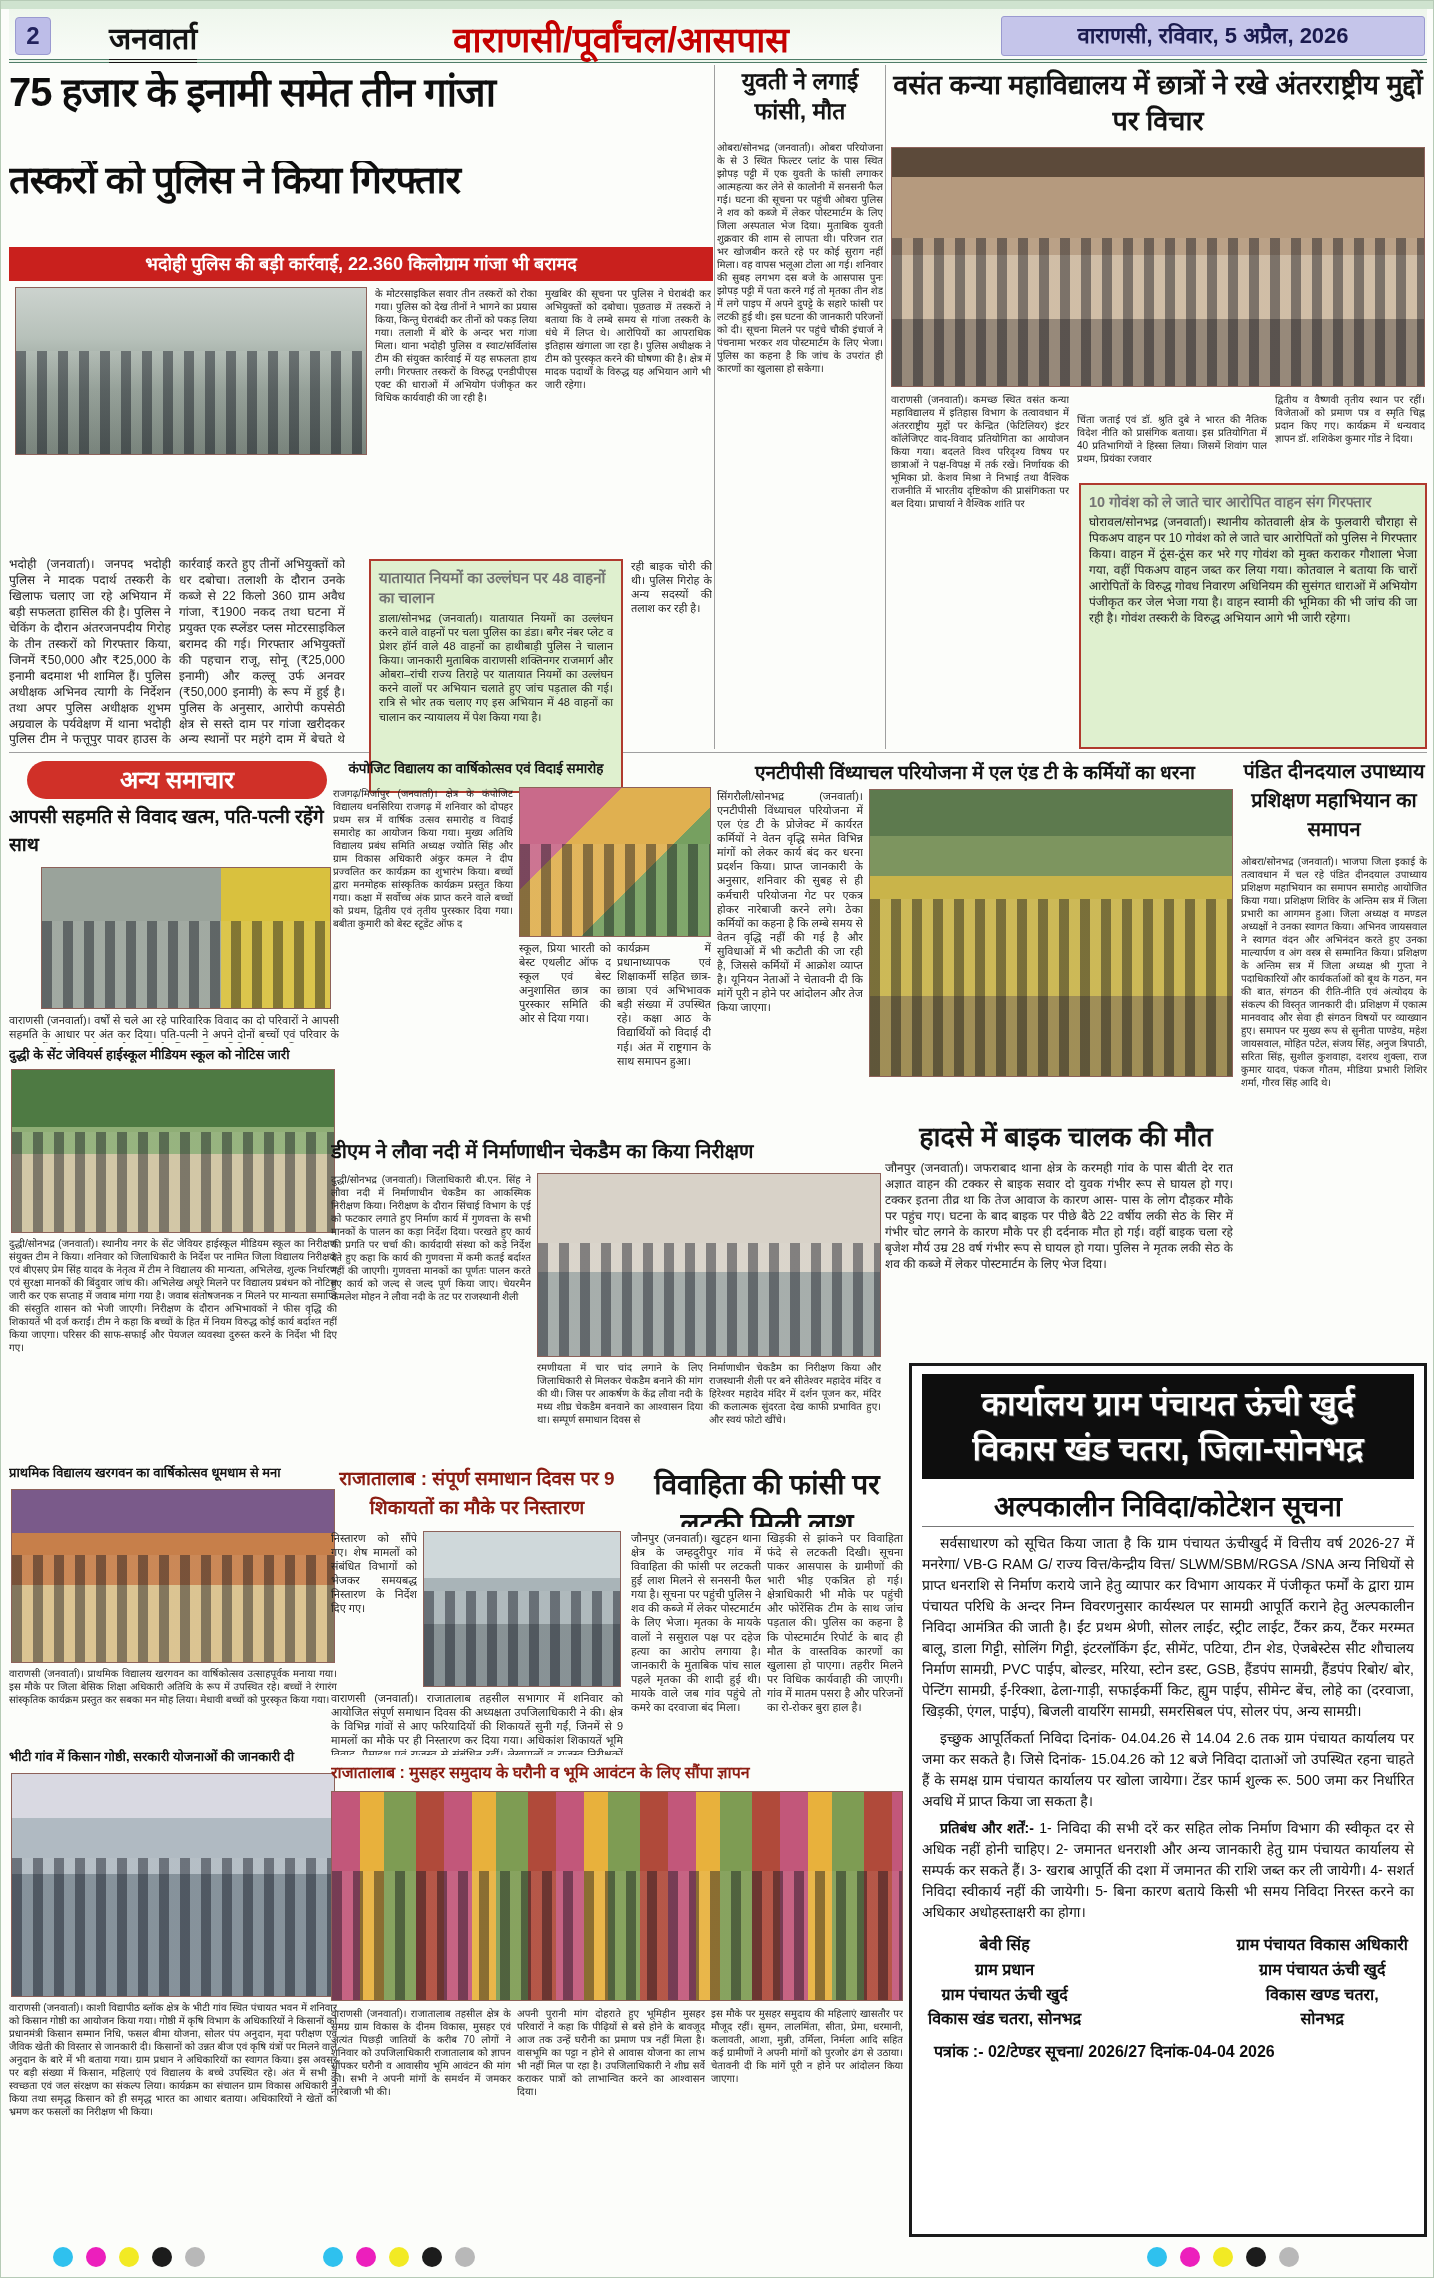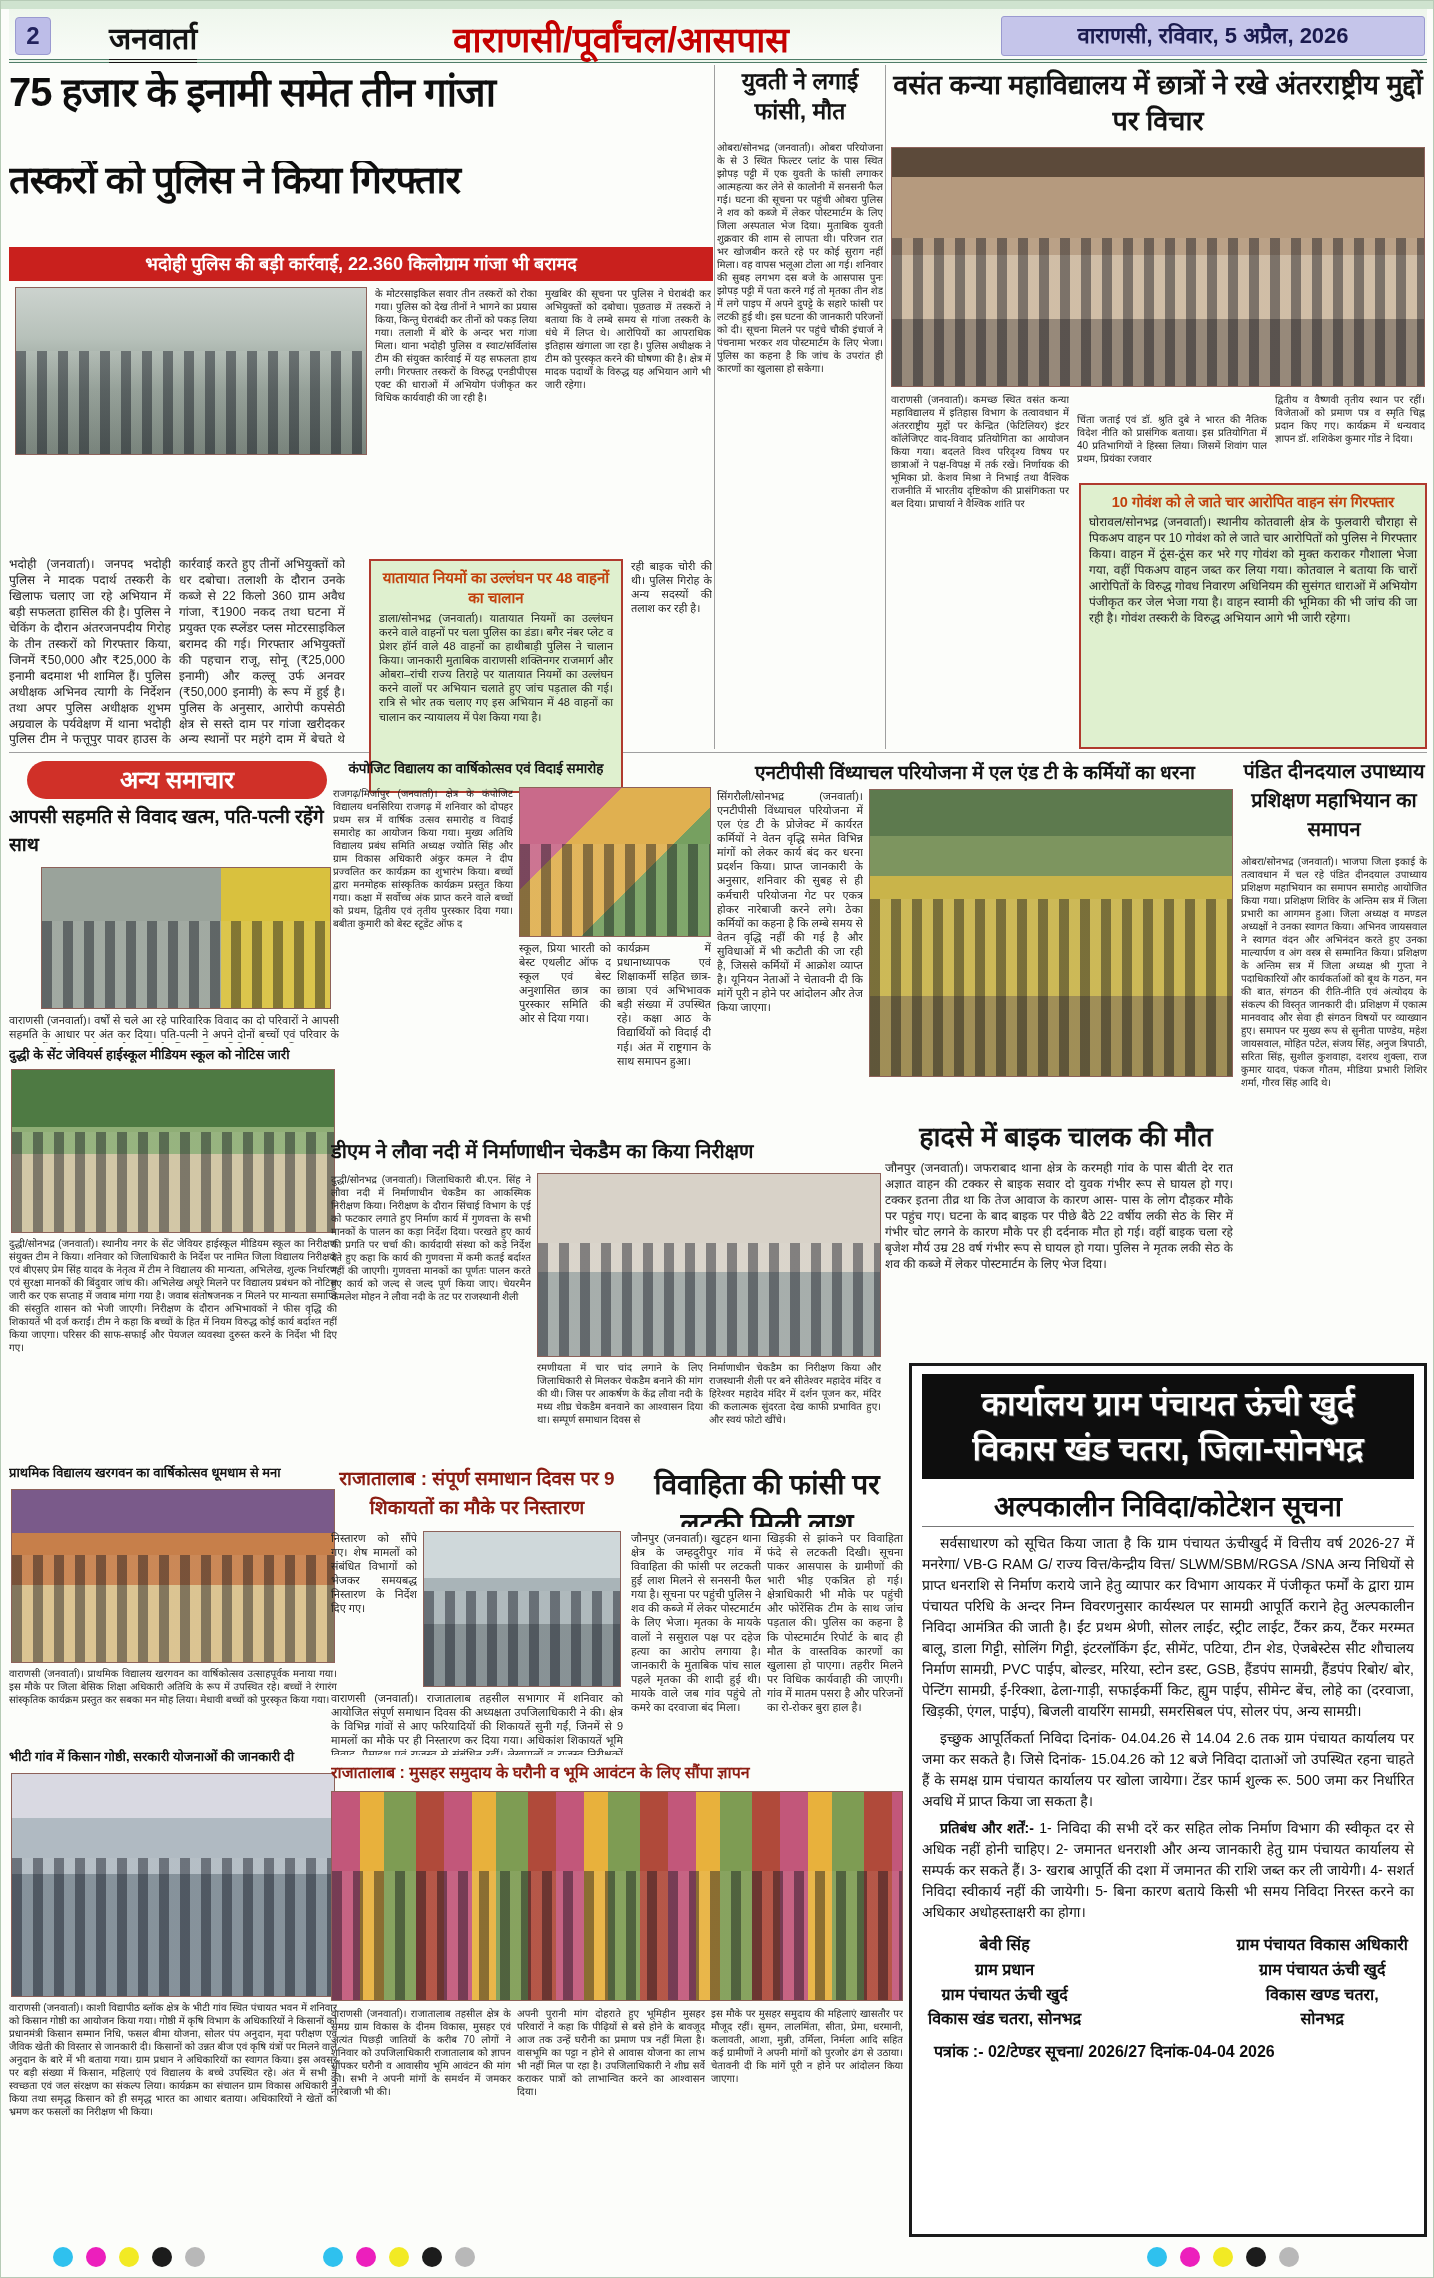--- a/index.html
+++ b/index.html
@@ -27,21 +27,21 @@
   .ph-anya{background:linear-gradient(90deg,#9aa39b 0 62%,#d9c13e 62% 100%)}
   .ph-school{background:linear-gradient(180deg,#4e7a43 0 35%,#8fae76 35% 52%,#cfc3a0 52% 100%)}
   .ph-comp{background:linear-gradient(135deg,#c96a8a 0 30%,#e0b050 30% 62%,#76a060 62% 100%)}
   .ph-ntpc{background:linear-gradient(180deg,#5d7a4e 0 16%,#7d955f 16% 30%,#c9b44a 30% 72%,#99864a 72% 100%)}
   .ph-checkdam{background:linear-gradient(180deg,#d8d2c8 0 54%,#a0a8a6 54% 100%)}
   .ph-prathmik{background:linear-gradient(180deg,#7a5a8a 0 25%,#c77f4a 25% 55%,#d9c08a 55% 100%)}
   .ph-samadhan{background:linear-gradient(180deg,#cfd8da 0 30%,#a9b4b8 30% 60%,#7f8a8e 60% 100%)}
   .ph-bheeti{background:linear-gradient(180deg,#d9d9e2 0 20%,#b0bac2 20% 45%,#7d8a94 45% 100%)}
   .ph-musahar{background:repeating-linear-gradient(90deg,#c2577a 0 28px,#e8b13c 28px 52px,#7e9c53 52px 84px,#b04a3a 84px 112px)}
   .greenbox{position:absolute;background:#dff0cf;border:2px solid #b03a2e;padding:6px 8px;overflow:hidden}
-  .greenbox .bx-title{font-weight:bold;color:#c2410c;text-align:center;margin-bottom:4px}
+  .greenbox .bx-title{font-weight:bold;color:#737373;margin-bottom:4px}
   .pill{position:absolute;background:#d03028;border-radius:20px;color:#fff;font-weight:bold;text-align:center}
   .hl2{font-weight:bold;color:#141414}
   .maroon{color:#8c1d12}
   .vr{position:absolute;width:1px;background:#9f9f9f}
   .hr{position:absolute;height:1px;background:#9f9f9f}
   .noticebox{position:absolute;border:3px solid #1a1a1a;background:#fff;padding:8px 10px}
   .notice-head{background:#0e0e0e;color:#fff;text-align:center;font-weight:bold;font-size:33px;line-height:1.35;padding:8px 2px;text-shadow:1px 1px 0 #555}
   .notice-sub{font-size:28px;font-weight:bold;text-align:center;color:#101010;padding:7px 0 2px;border-bottom:1px solid #777}
   .notice-p{font-size:14px;line-height:1.5;text-align:justify;color:#101010;text-indent:18px;margin-top:6px}
   .notice-sigs{display:flex;justify-content:space-between;padding:10px 6px 0;font-size:16px;font-weight:bold;line-height:1.55;color:#101010}

